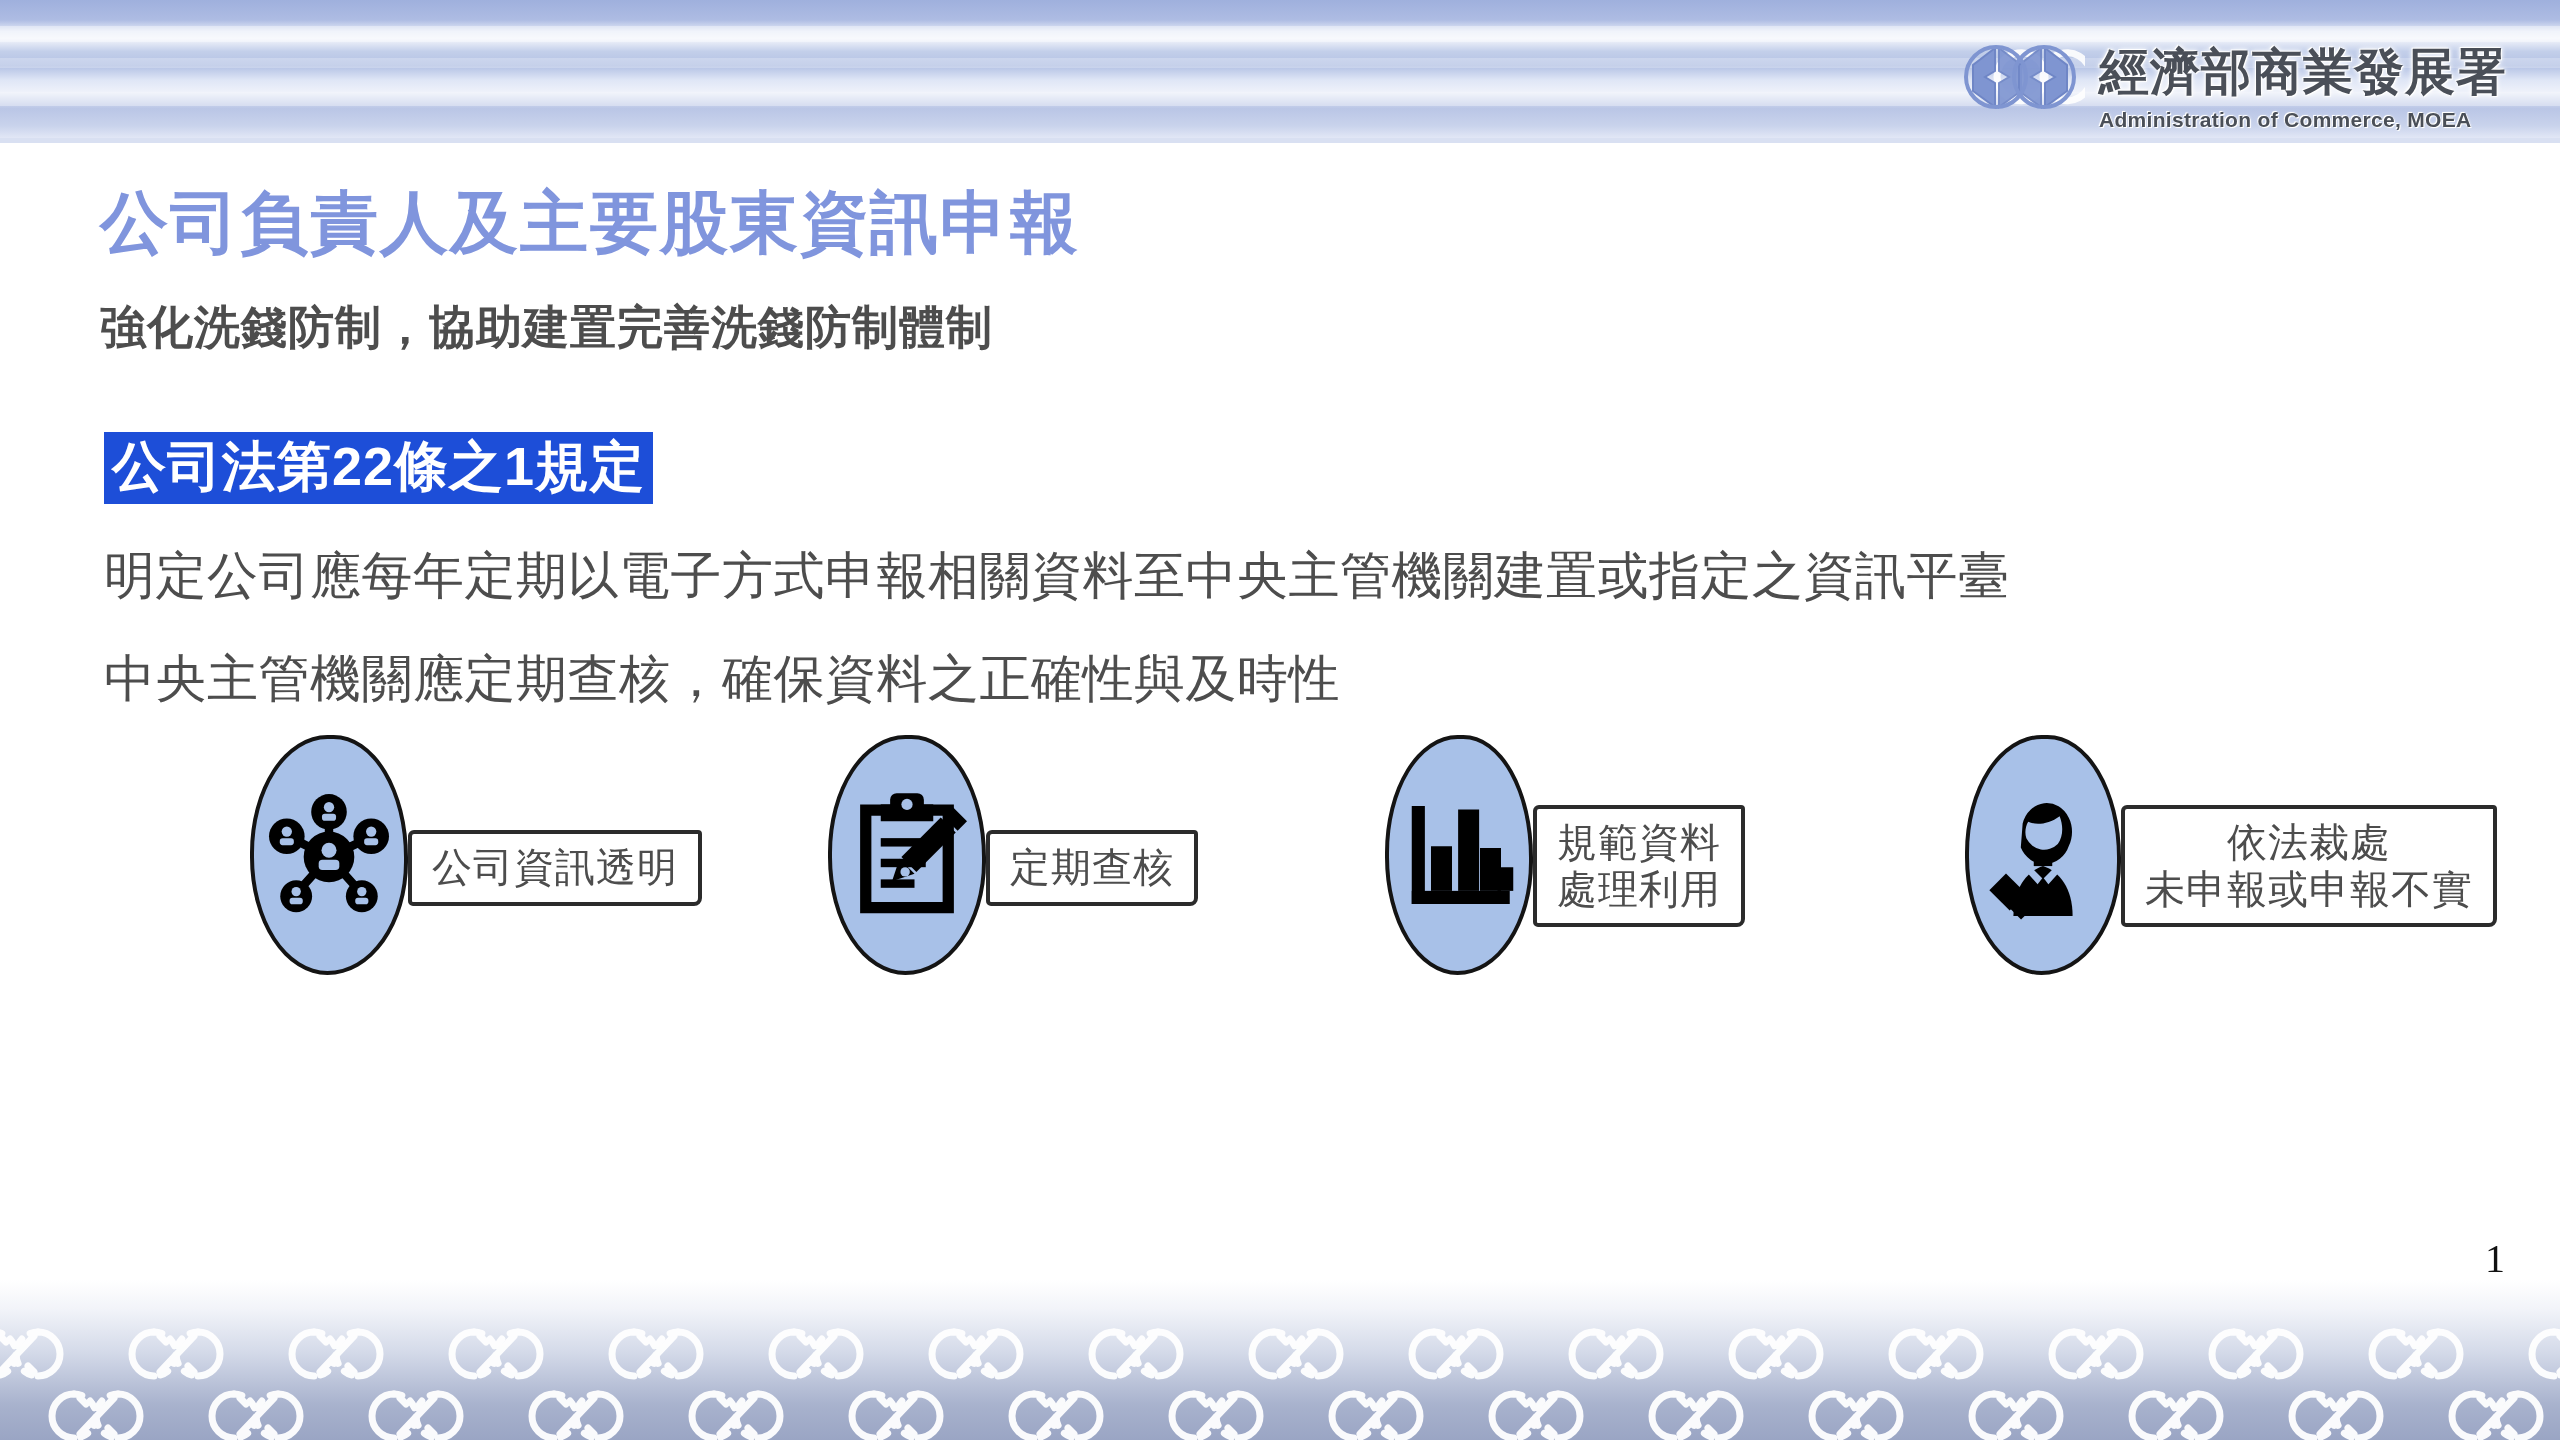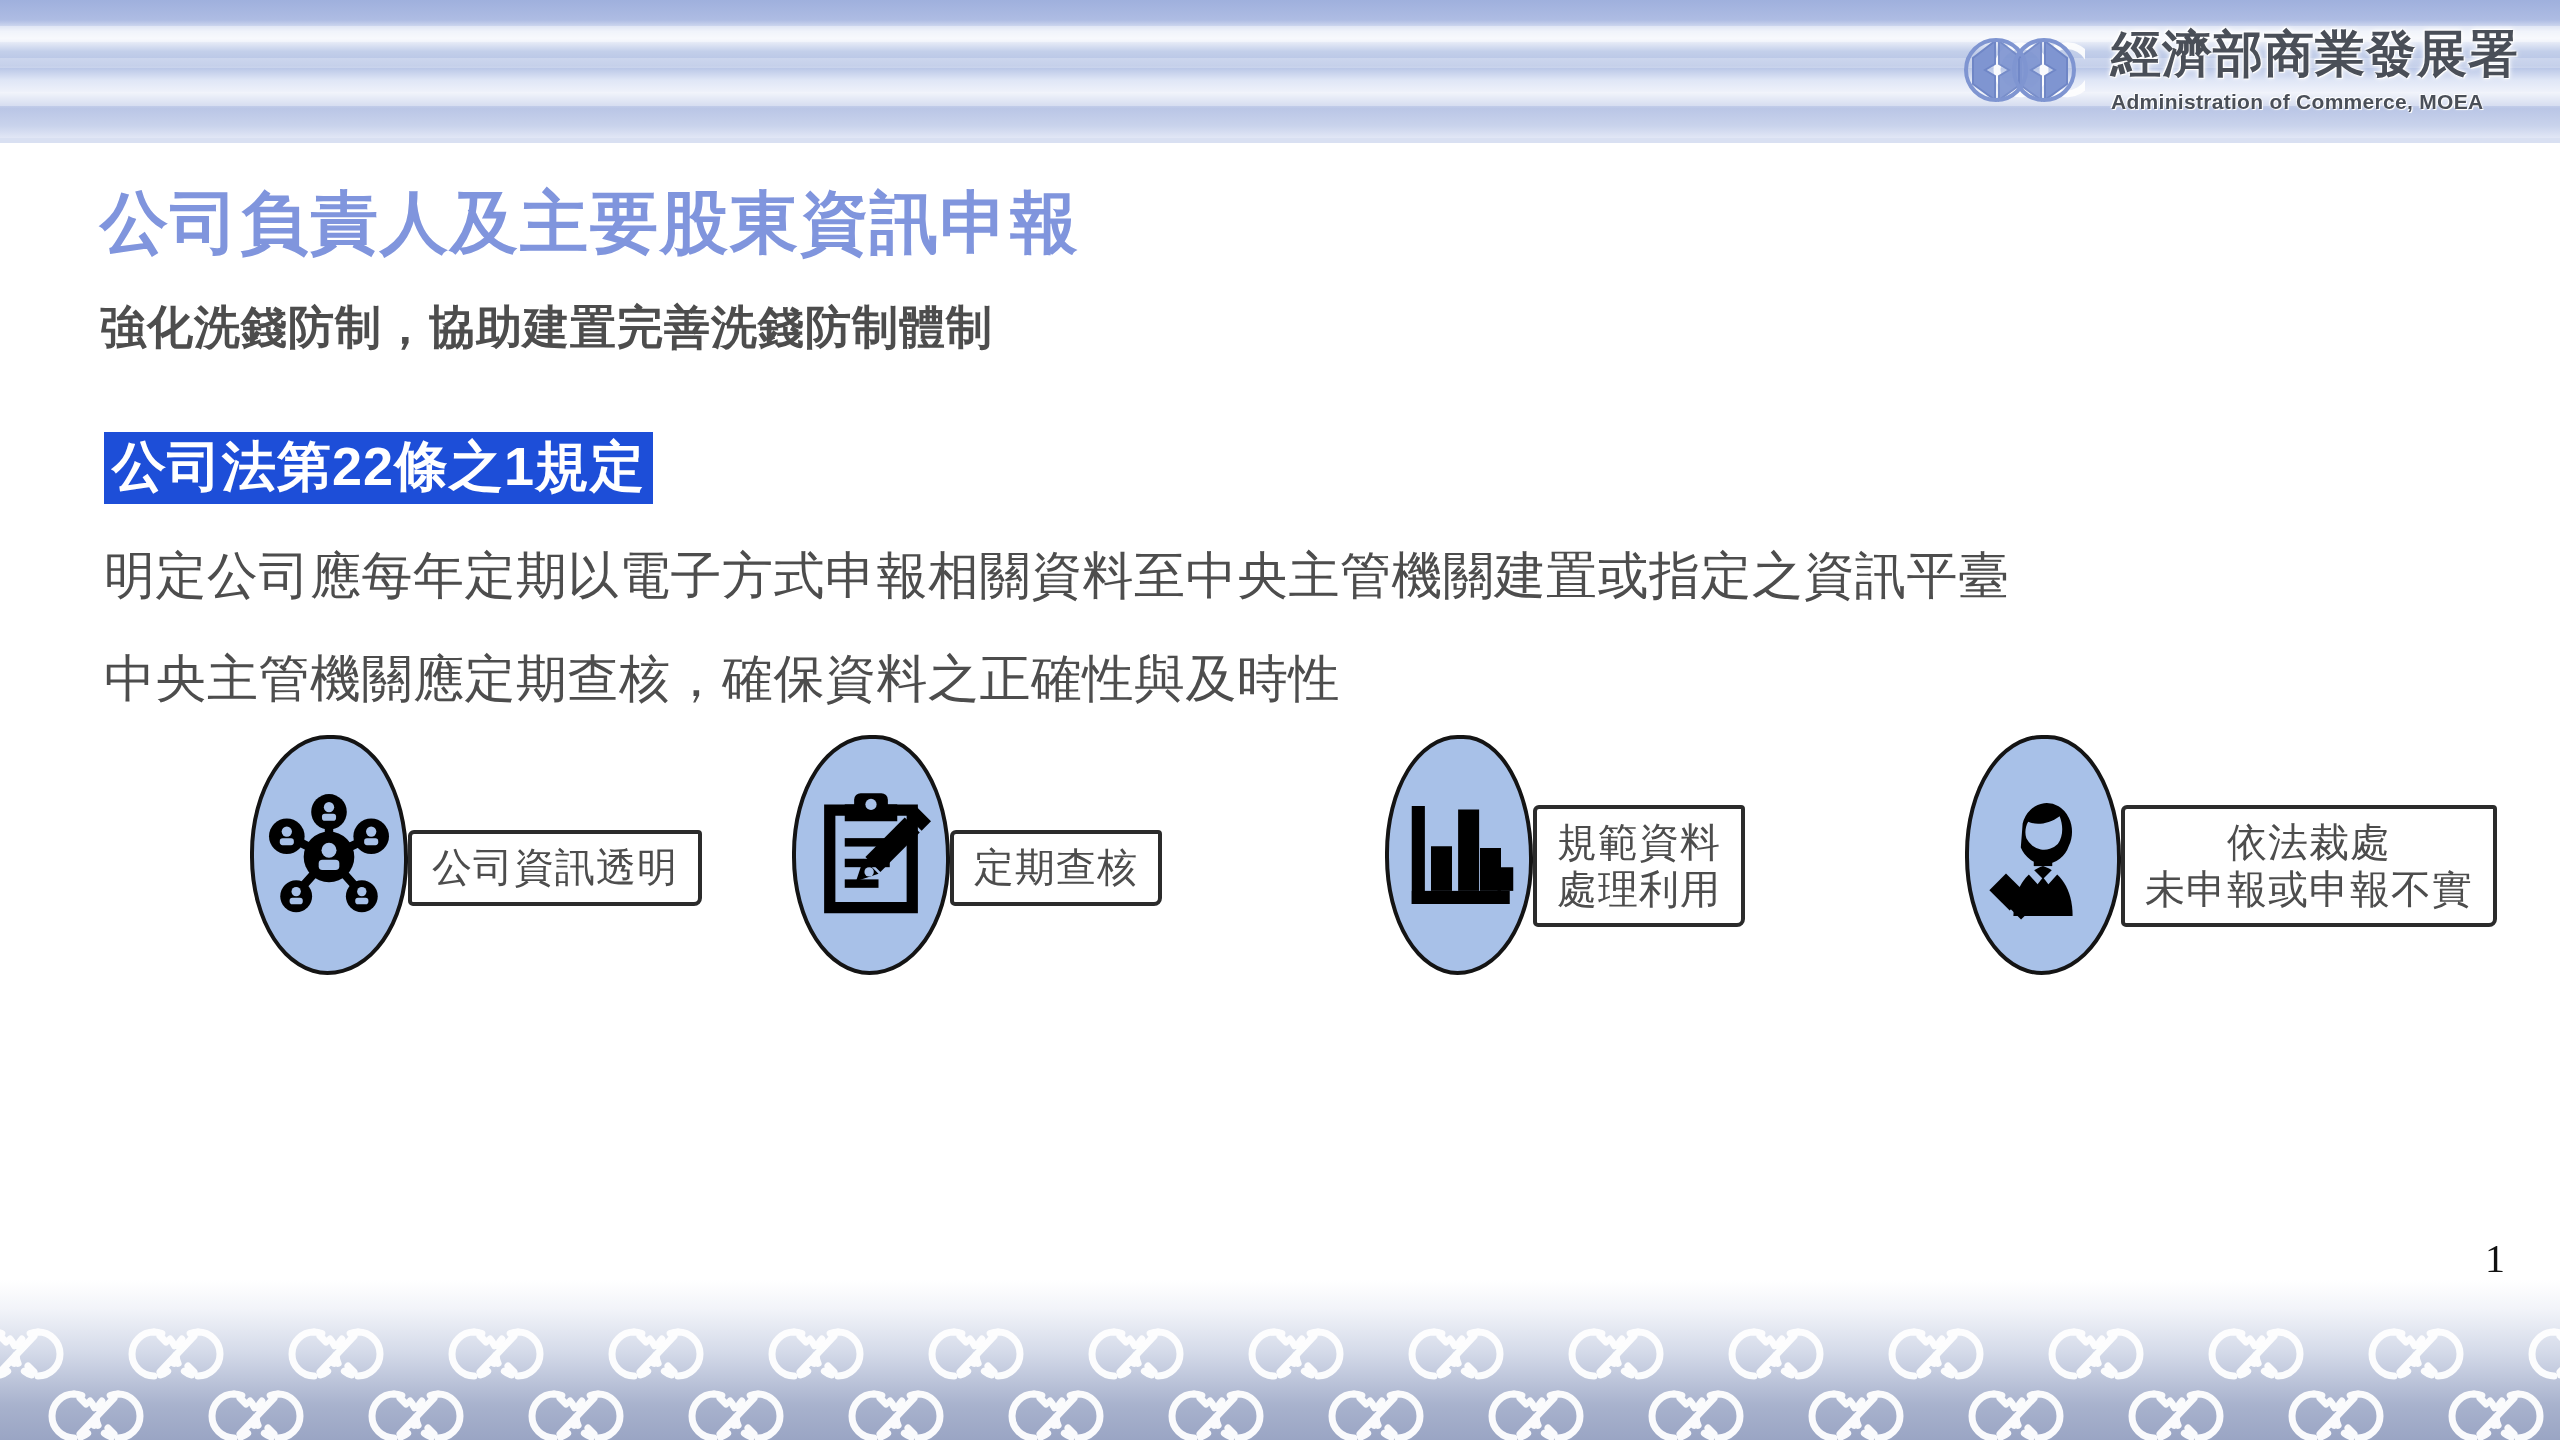--- a/index.html
+++ b/index.html
@@ -46,22 +46,22 @@
     width: 2560px; height: 5px;
     background: #d9e0f2;
   }
 
   
   .logo-wrap {
     position: absolute;
     left: 1955px; top: 10px;
     width: 600px; height: 120px;
     display: flex;
-    align-items: center;
-    gap: 26px;
+    align-items: flex-end;
+    gap: 14px;
   }
   .logo-mark {
     width: 130px; height: 105px;
     flex: 0 0 auto;
   }
   .logo-text-block {
     display: flex;
     flex-direction: column;
     justify-content: center;
     line-height: 1;
@@ -136,21 +136,21 @@
   }
   .icon-item {
     position: absolute;
     top: 0;
     width: 340px;
     display: flex;
     flex-direction: row;
     align-items: center;
   }
   .icon-item-0 { left: 250px; }
-  .icon-item-1 { left: 792px; }
+  .icon-item-1 { left: 828px; }
   .icon-item-2 { left: 1385px; }
   .icon-item-3 { left: 1965px; }
 
   .icon-circle {
     width: 260px; height: 240px;
     border-radius: 50% 48% 52% 50% / 50% 52% 48% 50%;
     background: #a8c1e8;
     border: 4px solid #141414;
     display: flex;
     align-items: center;

